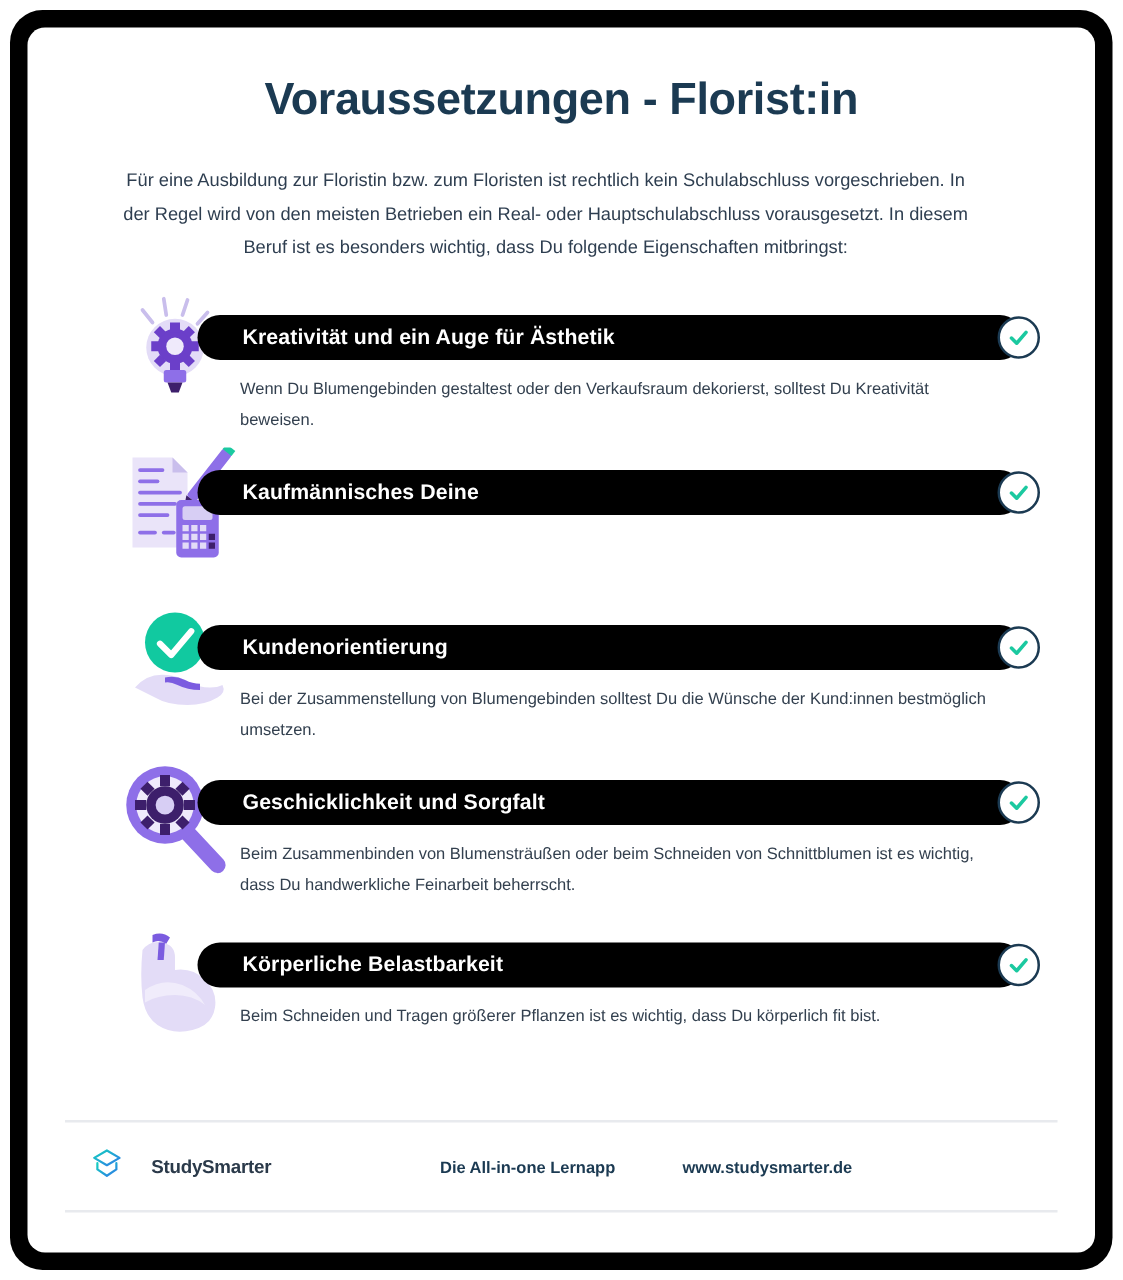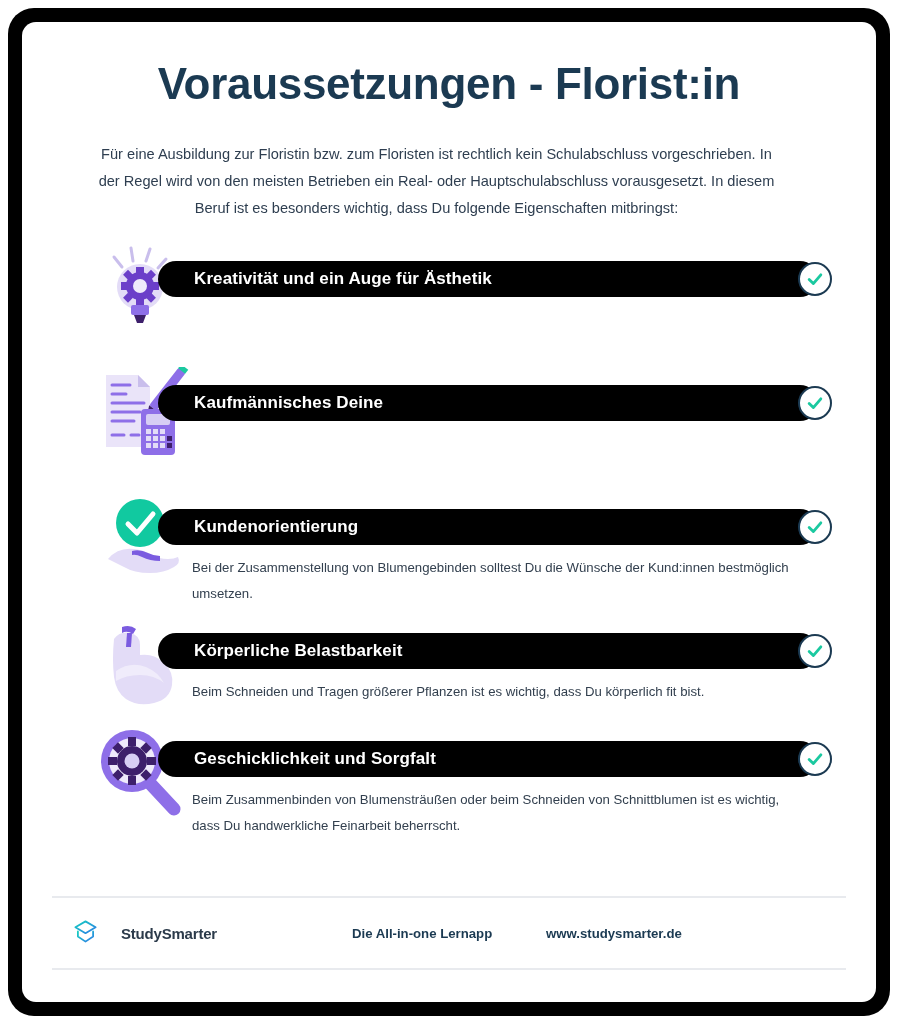--- a/index.html
+++ b/index.html
@@ -22,21 +22,21 @@
     background: #ffffff;
     border-radius: 14px;
     position: relative;
     overflow: hidden;
   }
 
   
   #title {
     margin: 36px 90px 0 90px;
     text-align: center;
-    font-size: 44px;
+    font-size: 36px;
     line-height: 1.17;
     font-weight: bold;
     color: #1B3A52;
     letter-spacing: -0.3px;
   }
   #intro {
     margin: 32px 95px 0 70px;
     text-align: center;
     font-size: 14.6px;
     line-height: 1.82;
@@ -185,20 +185,21 @@
           </svg>
         </div>
         <div class="bar">
           <span class="bar-title">Kreativität und ein Auge für Ästhetik</span>
         </div>
         <div class="check-badge">
           <svg viewBox="0 0 24 24" width="20" height="20">
             <path d="M5 12.5 L10 17.5 L19 7" fill="none" stroke="#1BC9A0" stroke-width="3.4" stroke-linecap="round" stroke-linejoin="round"></path>
           </svg>
         </div>
+        <div class="desc">Wenn Du Blumengebinden gestaltest oder den Verkaufsraum dekorierst, solltest Du Kreativität beweisen.</div>
       </div>
 
       <div class="item">
         <div class="icon-slot k2">
           <svg viewBox="0 0 90 98" width="90" height="98">
             <path d="M6 8 h32 l12 12 v60 h-44 z" fill="#EAE4F9"></path>
             <path d="M38 8 l12 12 h-12 z" fill="#C9BEEC"></path>
             <g stroke="#8E6FE8" stroke-width="3" stroke-linecap="round">
               <line x1="12" y1="18" x2="30" y2="18"></line>
               <line x1="12" y1="27" x2="26" y2="27"></line>
@@ -253,40 +254,20 @@
         </div>
         <div class="bar">
           <span class="bar-title">Kundenorientierung</span>
         </div>
         <div class="check-badge">
           <svg viewBox="0 0 24 24" width="20" height="20">
             <path d="M5 12.5 L10 17.5 L19 7" fill="none" stroke="#1BC9A0" stroke-width="3.4" stroke-linecap="round" stroke-linejoin="round"></path>
           </svg>
         </div>
         <div class="desc">Bei der Zusammenstellung von Blumengebinden solltest Du die Wünsche der Kund:innen bestmöglich umsetzen.</div>
-      </div>
-
-      <div class="item last">
-        <div class="icon-slot k5">
-          <svg viewBox="0 0 90 98" width="90" height="98">
-            <path d="M14 14 q6 -8 16 -6 q10 2 10 12 l0 10 q14 -2 24 8 q10 9 8 22 q-2 14 -18 18 q-16 4 -28 -4 q-10 -7 -12 -22 q-2 -18 0 -38 z" fill="#E3DCF7"></path>
-            <path d="M22 2 q8 -3 14 2 l-3 5 q-6 -4 -11 -1 z" fill="#7B5CE0"></path>
-            <path d="M27 8 l5 0 l-1 14 l-5 0 z" fill="#7B5CE0"></path>
-            <path d="M16 46 q14 -10 30 -4 q12 5 18 16 q-10 -8 -24 -8 q-14 0 -24 6 z" fill="#ffffff" opacity="0.45"></path>
-          </svg>
-        </div>
-        <div class="bar">
-          <span class="bar-title">Körperliche Belastbarkeit</span>
-        </div>
-        <div class="check-badge">
-          <svg viewBox="0 0 24 24" width="20" height="20">
-            <path d="M5 12.5 L10 17.5 L19 7" fill="none" stroke="#1BC9A0" stroke-width="3.4" stroke-linecap="round" stroke-linejoin="round"></path>
-          </svg>
-        </div>
-        <div class="desc">Beim Schneiden und Tragen größerer Pflanzen ist es wichtig, dass Du körperlich fit bist.</div>
       </div>
 
       <div class="item tall">
         <div class="icon-slot k4">
           <svg viewBox="0 0 90 98" width="90" height="98">
             <line x1="48" y1="52" x2="76" y2="82" stroke="#8E6FE8" stroke-width="13" stroke-linecap="round"></line>
             <circle cx="34" cy="34" r="31" fill="#8E6FE8"></circle>
             <circle cx="34" cy="34" r="23" fill="#EFEAFB"></circle>
             <g fill="#3D1F6B">
               <circle cx="34" cy="34" r="15"></circle>
@@ -304,20 +285,40 @@
         </div>
         <div class="bar">
           <span class="bar-title">Geschicklichkeit und Sorgfalt</span>
         </div>
         <div class="check-badge">
           <svg viewBox="0 0 24 24" width="20" height="20">
             <path d="M5 12.5 L10 17.5 L19 7" fill="none" stroke="#1BC9A0" stroke-width="3.4" stroke-linecap="round" stroke-linejoin="round"></path>
           </svg>
         </div>
         <div class="desc">Beim Zusammenbinden von Blumensträußen oder beim Schneiden von Schnittblumen ist es wichtig, dass Du handwerkliche Feinarbeit beherrscht.</div>
+      </div>
+
+      <div class="item last">
+        <div class="icon-slot k5">
+          <svg viewBox="0 0 90 98" width="90" height="98">
+            <path d="M14 14 q6 -8 16 -6 q10 2 10 12 l0 10 q14 -2 24 8 q10 9 8 22 q-2 14 -18 18 q-16 4 -28 -4 q-10 -7 -12 -22 q-2 -18 0 -38 z" fill="#E3DCF7"></path>
+            <path d="M22 2 q8 -3 14 2 l-3 5 q-6 -4 -11 -1 z" fill="#7B5CE0"></path>
+            <path d="M27 8 l5 0 l-1 14 l-5 0 z" fill="#7B5CE0"></path>
+            <path d="M16 46 q14 -10 30 -4 q12 5 18 16 q-10 -8 -24 -8 q-14 0 -24 6 z" fill="#ffffff" opacity="0.45"></path>
+          </svg>
+        </div>
+        <div class="bar">
+          <span class="bar-title">Körperliche Belastbarkeit</span>
+        </div>
+        <div class="check-badge">
+          <svg viewBox="0 0 24 24" width="20" height="20">
+            <path d="M5 12.5 L10 17.5 L19 7" fill="none" stroke="#1BC9A0" stroke-width="3.4" stroke-linecap="round" stroke-linejoin="round"></path>
+          </svg>
+        </div>
+        <div class="desc">Beim Schneiden und Tragen größerer Pflanzen ist es wichtig, dass Du körperlich fit bist.</div>
       </div>
 
     </div>
 
     <div id="footer">
       <div class="rule"></div>
       <div id="footer-row">
         <div id="logo-wrap">
           <span>
             <svg viewBox="0 0 32 32" width="27" height="27">

